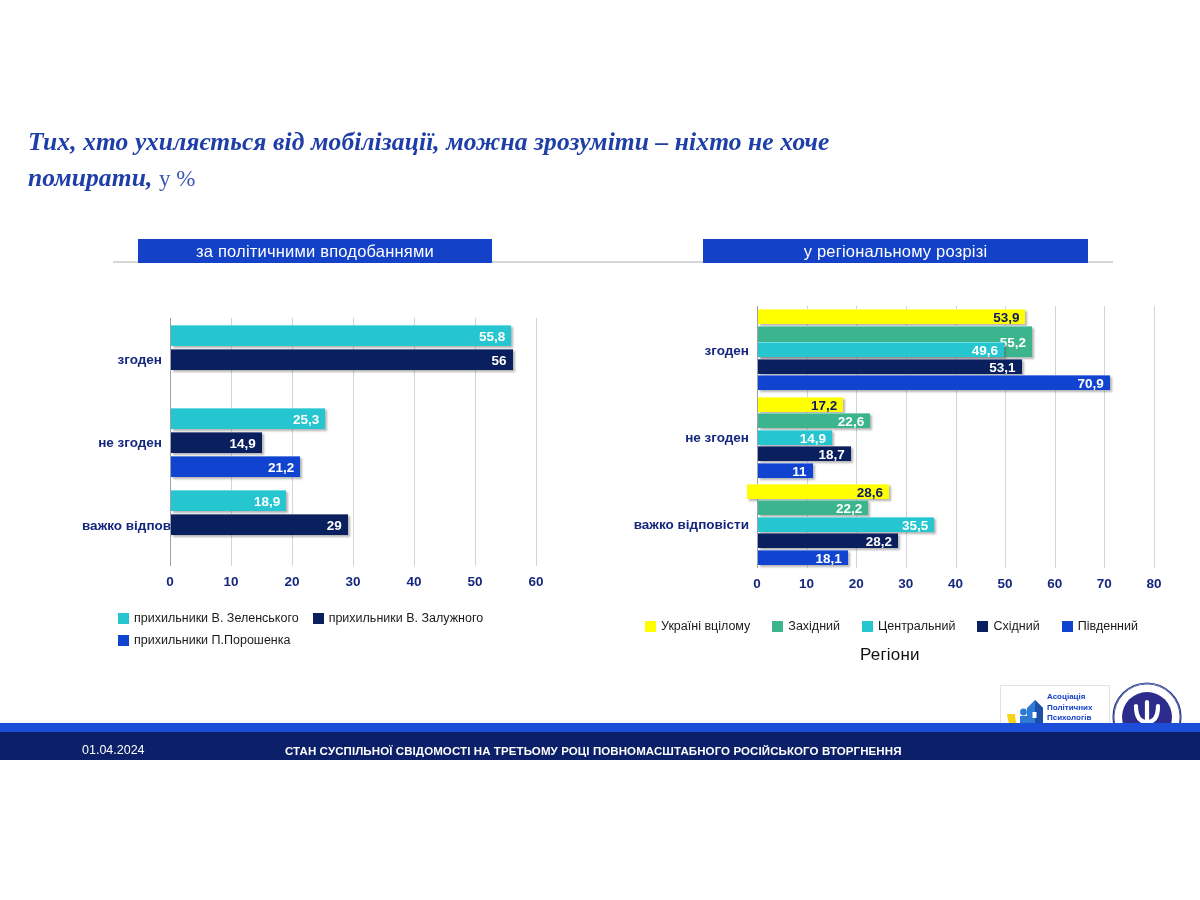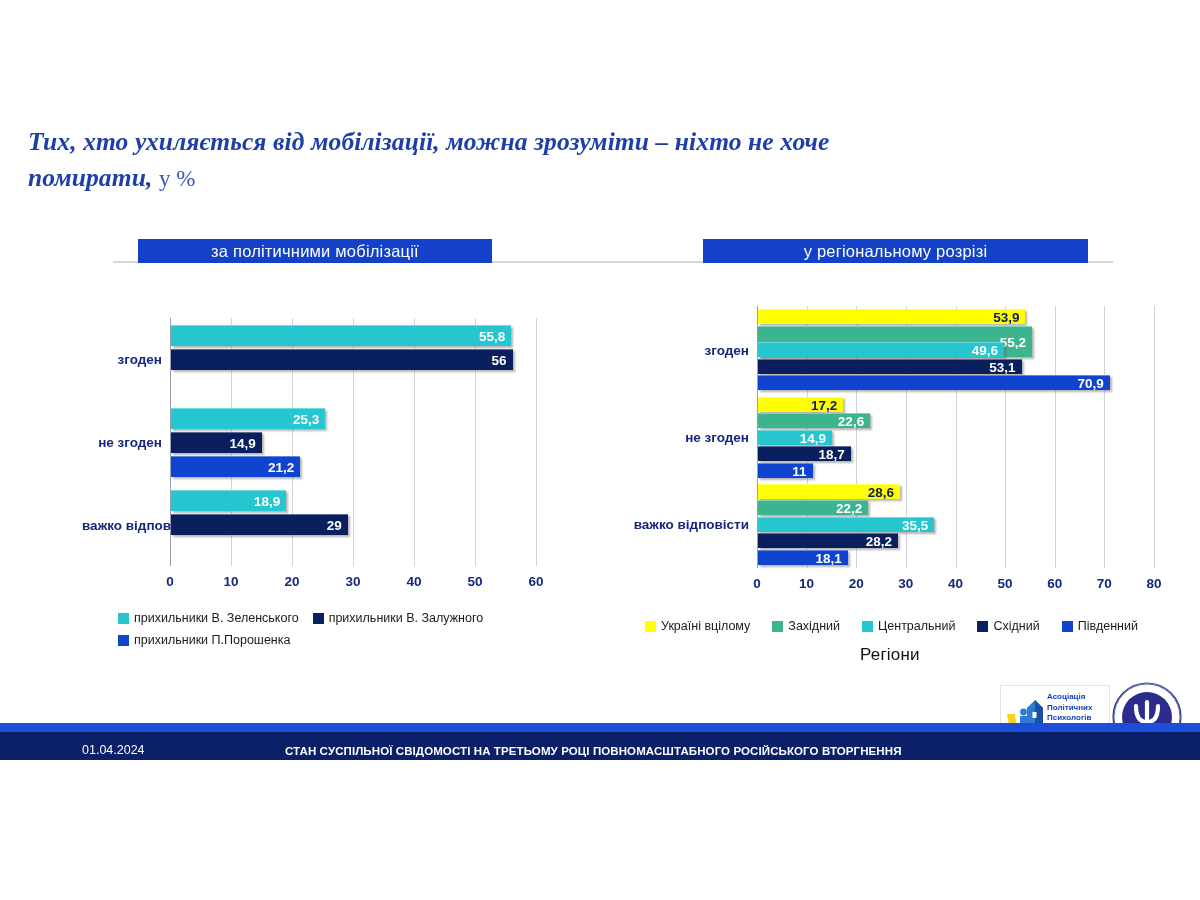--- a/index.html
+++ b/index.html
@@ -222,21 +222,21 @@
 
   <div class="title-block">
     <div class="title-line">Тих, хто ухиляється від мобілізації, можна зрозуміти – ніхто не хоче</div>
     <div class="title-line">
       <span>помирати,</span>
       <span class="suffix">у %</span>
     </div>
   </div>
 
   <div class="head-rule left"></div>
-  <div class="panel-head left">за політичними мобілізації</div>
+  <div class="panel-head left">за політичними вподобаннями</div>
   <div class="panel-head right">у регіональному розрізі</div>
 
   <div class="chart left">
     <div class="plot" id="plot-left">
         <div class="axisline" style="left: 88px; top: 18px; height: 248px;"></div>
         <div class="gridline" style="left: 149px; top: 18px; height: 248px;"></div>
         <div class="gridline" style="left: 210px; top: 18px; height: 248px;"></div>
         <div class="gridline" style="left: 271px; top: 18px; height: 248px;"></div>
         <div class="gridline" style="left: 332px; top: 18px; height: 248px;"></div>
         <div class="gridline" style="left: 393px; top: 18px; height: 248px;"></div>
@@ -321,21 +321,21 @@
         <div class="bar" style="left: 153px; top: 137.5px; width: 73.9412px; height: 15px; background: rgb(37, 198, 208);">
           <span class="val light">14,9</span>
         </div>
         <div class="bar" style="left: 153px; top: 154px; width: 92.7987px; height: 15px; background: rgb(10, 31, 94);">
           <span class="val light">18,7</span>
         </div>
         <div class="bar" style="left: 153px; top: 170.5px; width: 54.5875px; height: 15px; background: rgb(16, 68, 208);">
           <span class="val light">11</span>
         </div>
         <div class="cat-label" style="width: 144px; left: 0px; top: 232.333px;">важко відповісти</div>
-        <div class="bar" style="left: 153px; top: 191.833px; width: 141.928px; height: 15px; background: rgb(255, 255, 0);">
+        <div class="bar" style="left: 142px; top: 191.833px; width: 141.928px; height: 15px; background: rgb(255, 255, 0);">
           <span class="val dark">28,6</span>
         </div>
         <div class="bar" style="left: 153px; top: 208.333px; width: 110.167px; height: 15px; background: rgb(60, 181, 143);">
           <span class="val light">22,2</span>
         </div>
         <div class="bar" style="left: 153px; top: 224.833px; width: 176.169px; height: 15px; background: rgb(37, 198, 208);">
           <span class="val light">35,5</span>
         </div>
         <div class="bar" style="left: 153px; top: 241.333px; width: 139.942px; height: 15px; background: rgb(10, 31, 94);">
           <span class="val light">28,2</span>

